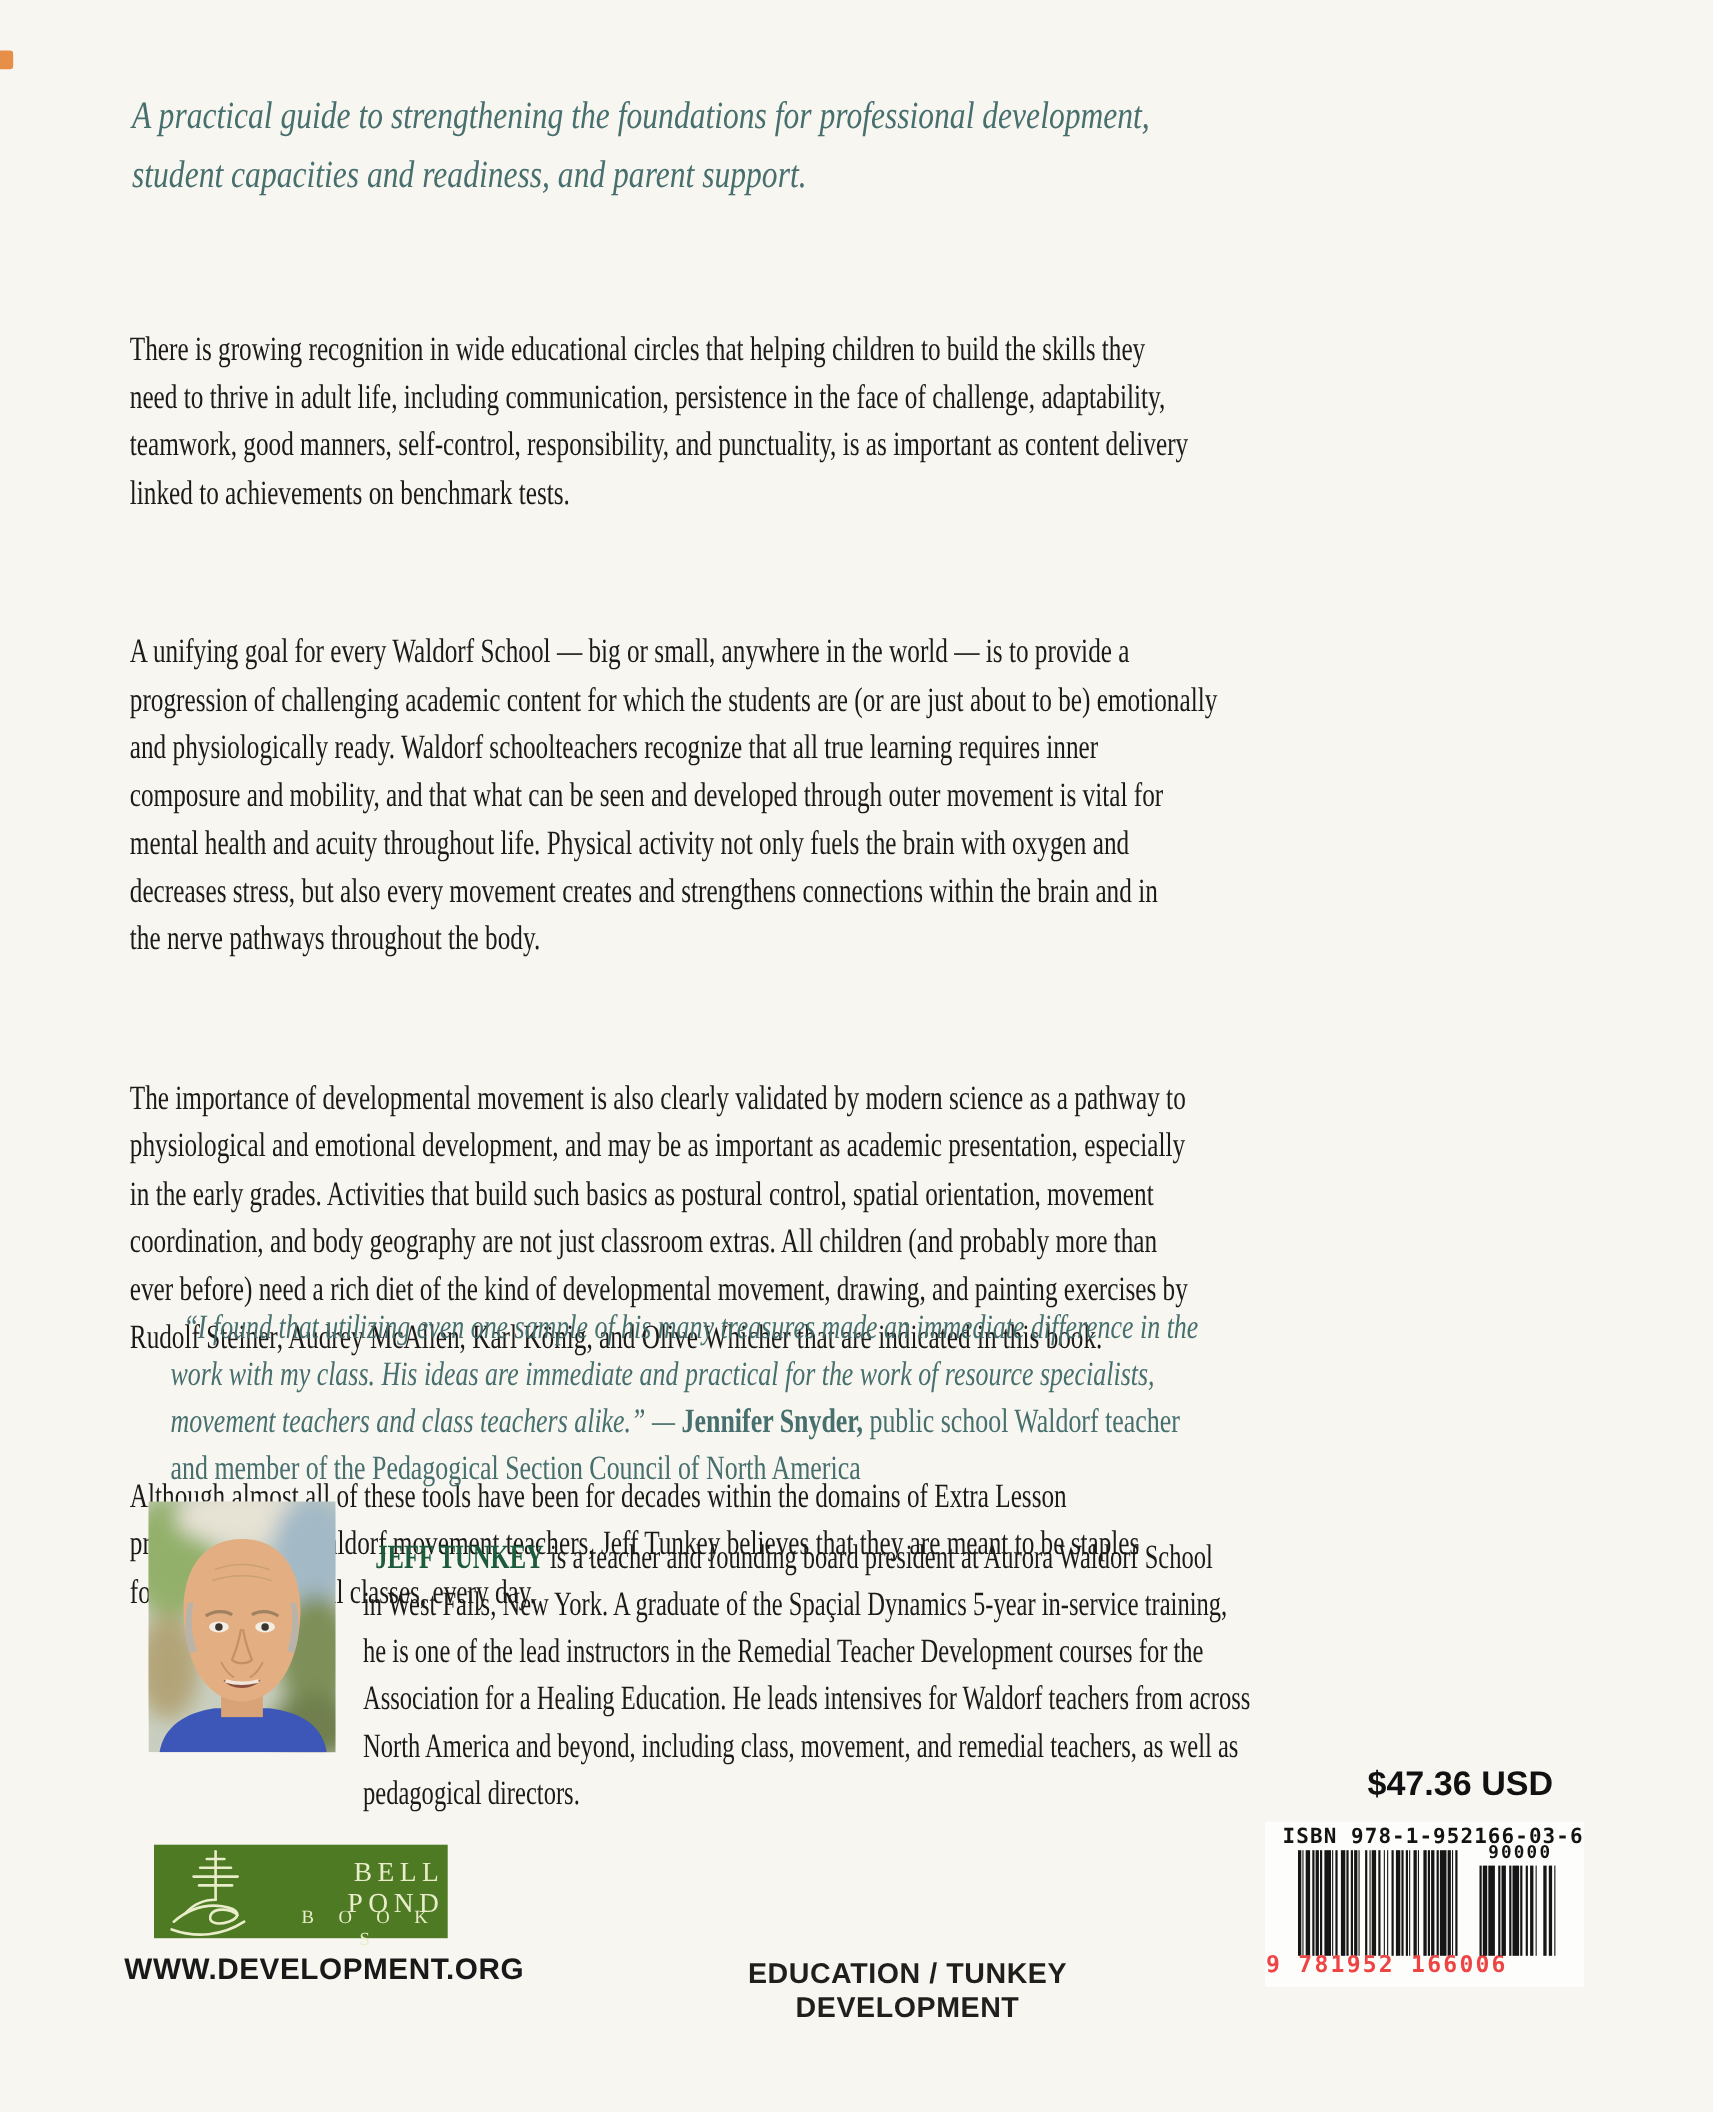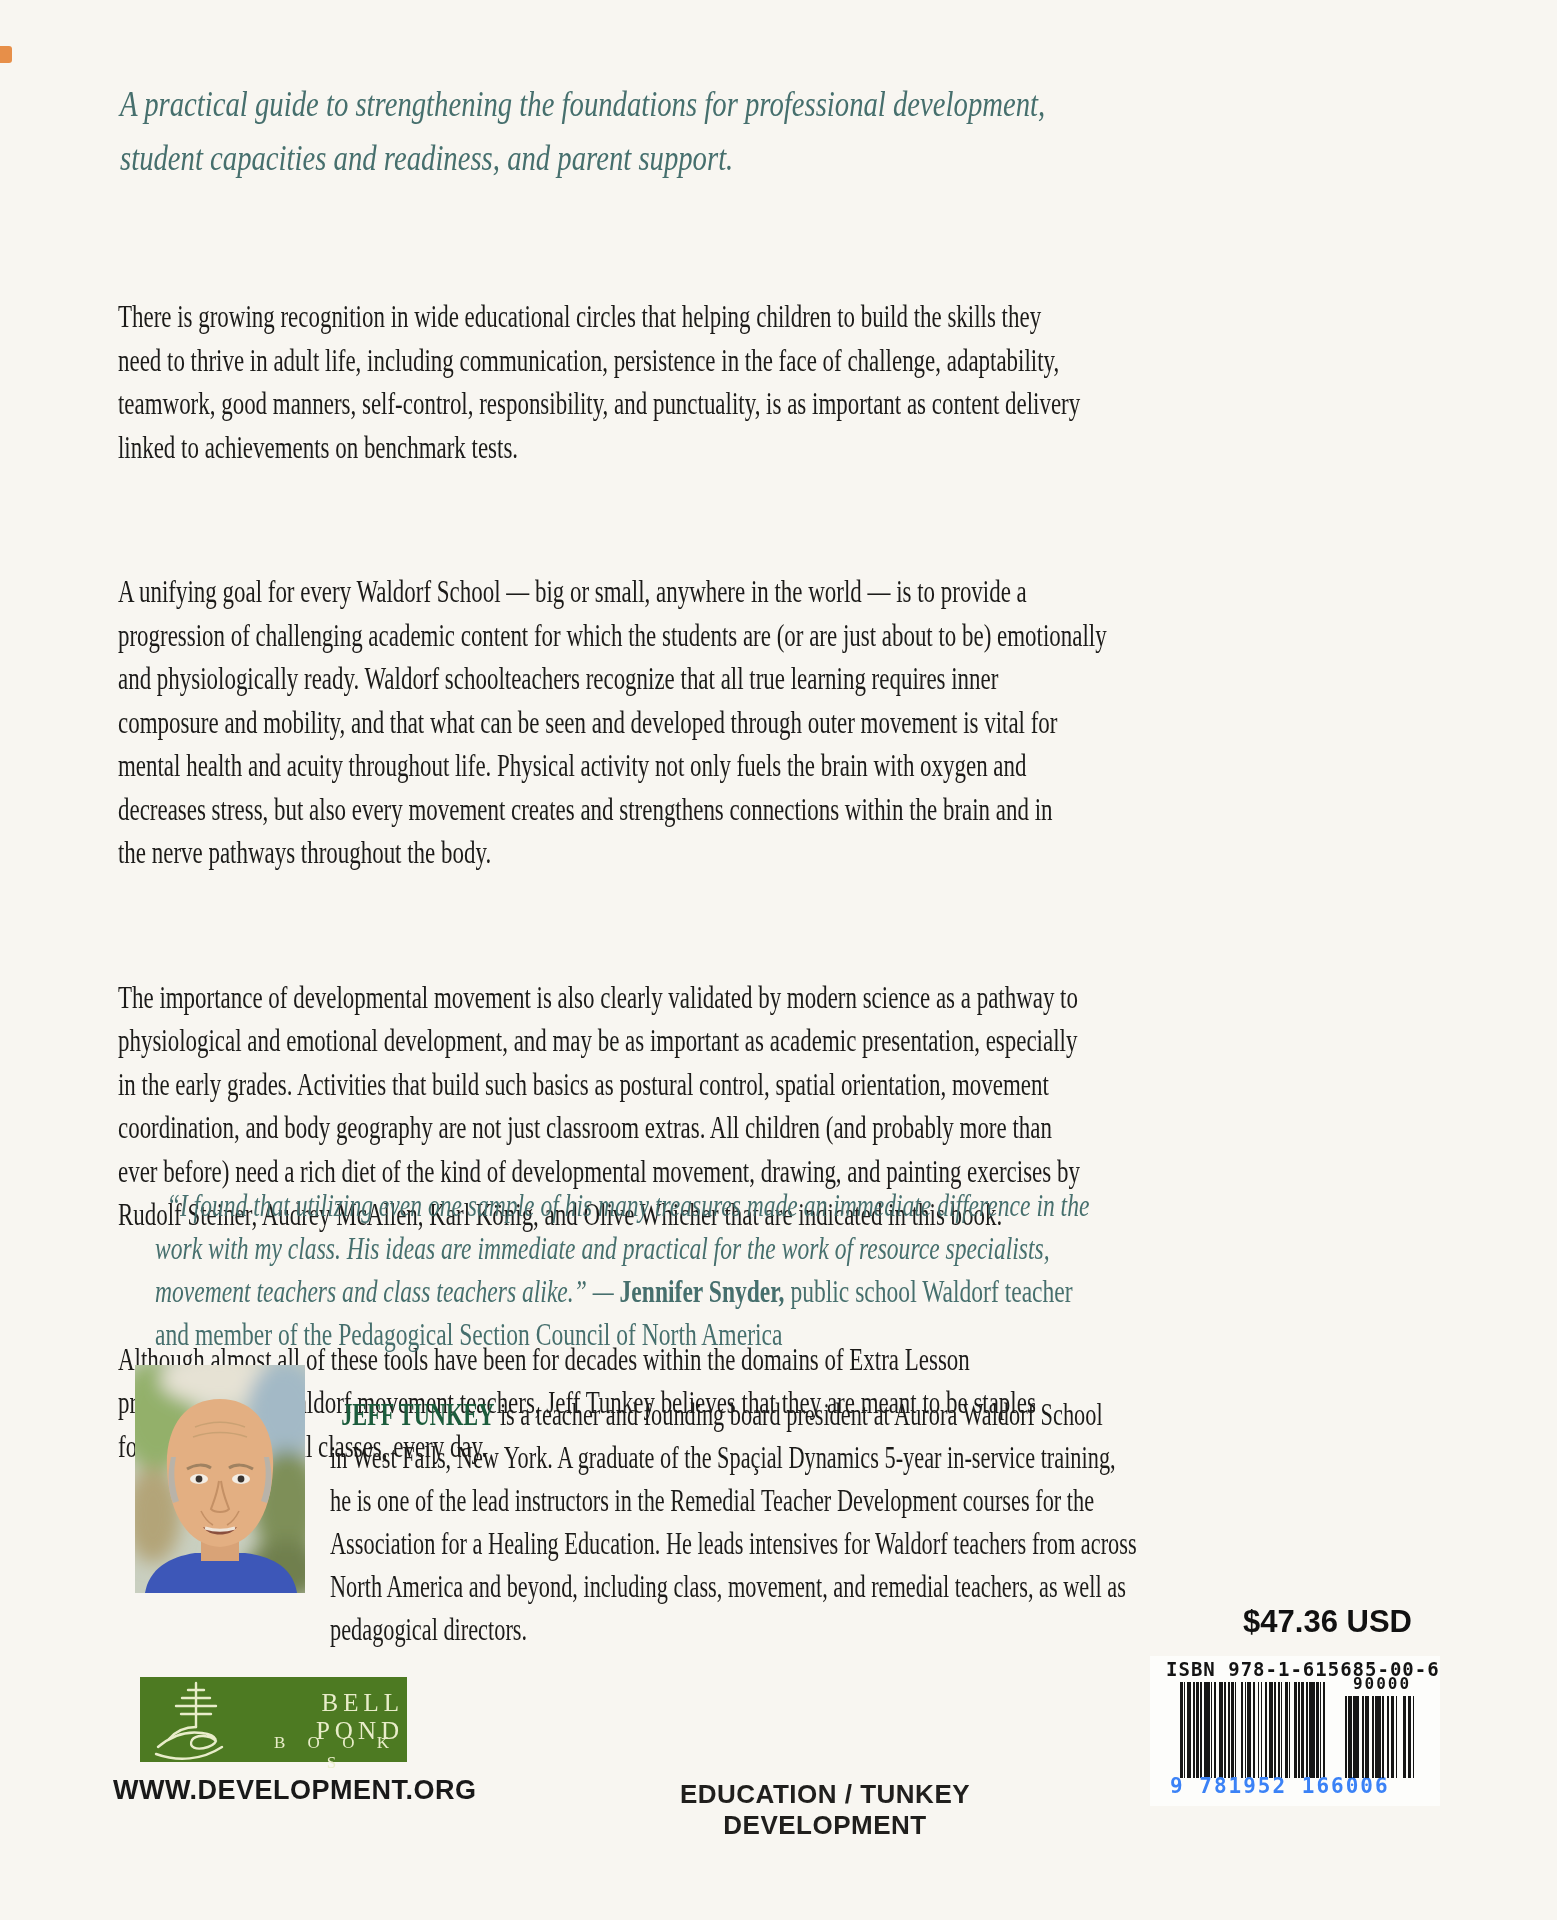--- a/index.html
+++ b/index.html
@@ -47,22 +47,22 @@
   
   #category{left:575px;top:1779px;width:500px;text-align:center;
             font-family:"Liberation Sans",sans-serif;font-weight:bold;font-size:26px;
             letter-spacing:0.5px;color:#201f1d;}
 
   
   #barcode{left:1150px;top:1656px;width:290px;height:150px;background:#fdfdfb;}
   #isbn-label{position:absolute;left:16px;top:2px;font-family:"DejaVu Sans Mono",monospace;
               font-weight:bold;font-size:19px;letter-spacing:1px;color:#141414;}
   #barcode-main-bars{position:absolute;left:30px;top:26px;width:150px;height:96px;display:flex;}
-  #barcode-number{position:absolute;left:20px;top:118px;font-family:"DejaVu Sans Mono",monospace;
-              font-weight:bold;font-size:21px;letter-spacing:2px;color:#3b82f6;}
+  #barcode-number{position:absolute;left:1px;top:118px;font-family:"DejaVu Sans Mono",monospace;
+              font-weight:bold;font-size:21px;letter-spacing:2px;color:#ef4444;}
   #supp-label{position:absolute;left:192px;top:18px;width:80px;text-align:center;
               font-family:"DejaVu Sans Mono",monospace;font-weight:bold;font-size:16px;
               letter-spacing:2px;color:#141414;}
   #barcode-supplement-bars{position:absolute;left:195px;top:40px;width:76px;height:82px;display:flex;}
 
   
   #artifact{left:0;top:46px;width:12px;height:17px;background:#e2751f;opacity:.8;
             border-radius:0 3px 3px 0;}
 </style>
 </head>
@@ -172,21 +172,21 @@
   </svg>
   <div class="logo-text1" style="color:#e9edca;">BELL POND</div>
   <div class="logo-text2" style="color:#e9edca;">B O O K S</div>
 </div>
 
 <div id="website" class="abs">WWW.DEVELOPMENT.ORG</div>
 
 <div id="category" class="abs">EDUCATION / TUNKEY DEVELOPMENT</div>
 
 <div id="barcode" class="abs">
-  <div id="isbn-label">ISBN 978-1-615685-00-6</div>
+  <div id="isbn-label">ISBN 978-1-952166-03-6</div>
   <div id="barcode-main-bars">
       <div style="width: 2.7px; height: 100%; flex: 0 0 auto; background: rgb(22, 22, 22);"></div>
       <div style="width: 1.35px; height: 100%; flex: 0 0 auto; background: transparent;"></div>
       <div style="width: 1.35px; height: 100%; flex: 0 0 auto; background: rgb(22, 22, 22);"></div>
       <div style="width: 1.35px; height: 100%; flex: 0 0 auto; background: transparent;"></div>
       <div style="width: 4.05px; height: 100%; flex: 0 0 auto; background: rgb(22, 22, 22);"></div>
       <div style="width: 2.7px; height: 100%; flex: 0 0 auto; background: transparent;"></div>
       <div style="width: 1.35px; height: 100%; flex: 0 0 auto; background: rgb(22, 22, 22);"></div>
       <div style="width: 1.35px; height: 100%; flex: 0 0 auto; background: transparent;"></div>
       <div style="width: 2.7px; height: 100%; flex: 0 0 auto; background: rgb(22, 22, 22);"></div>

